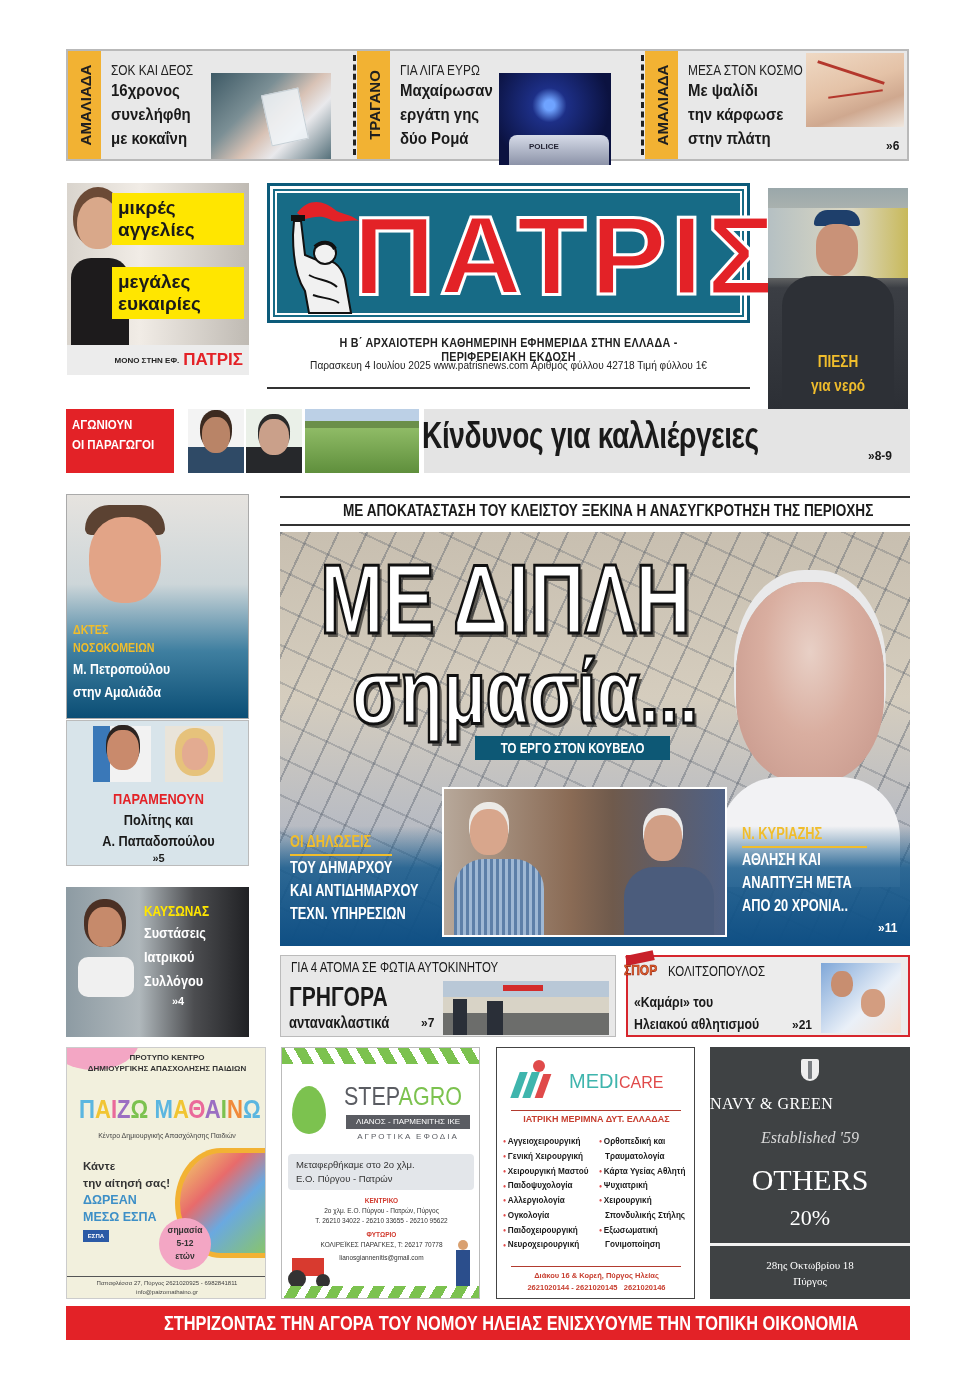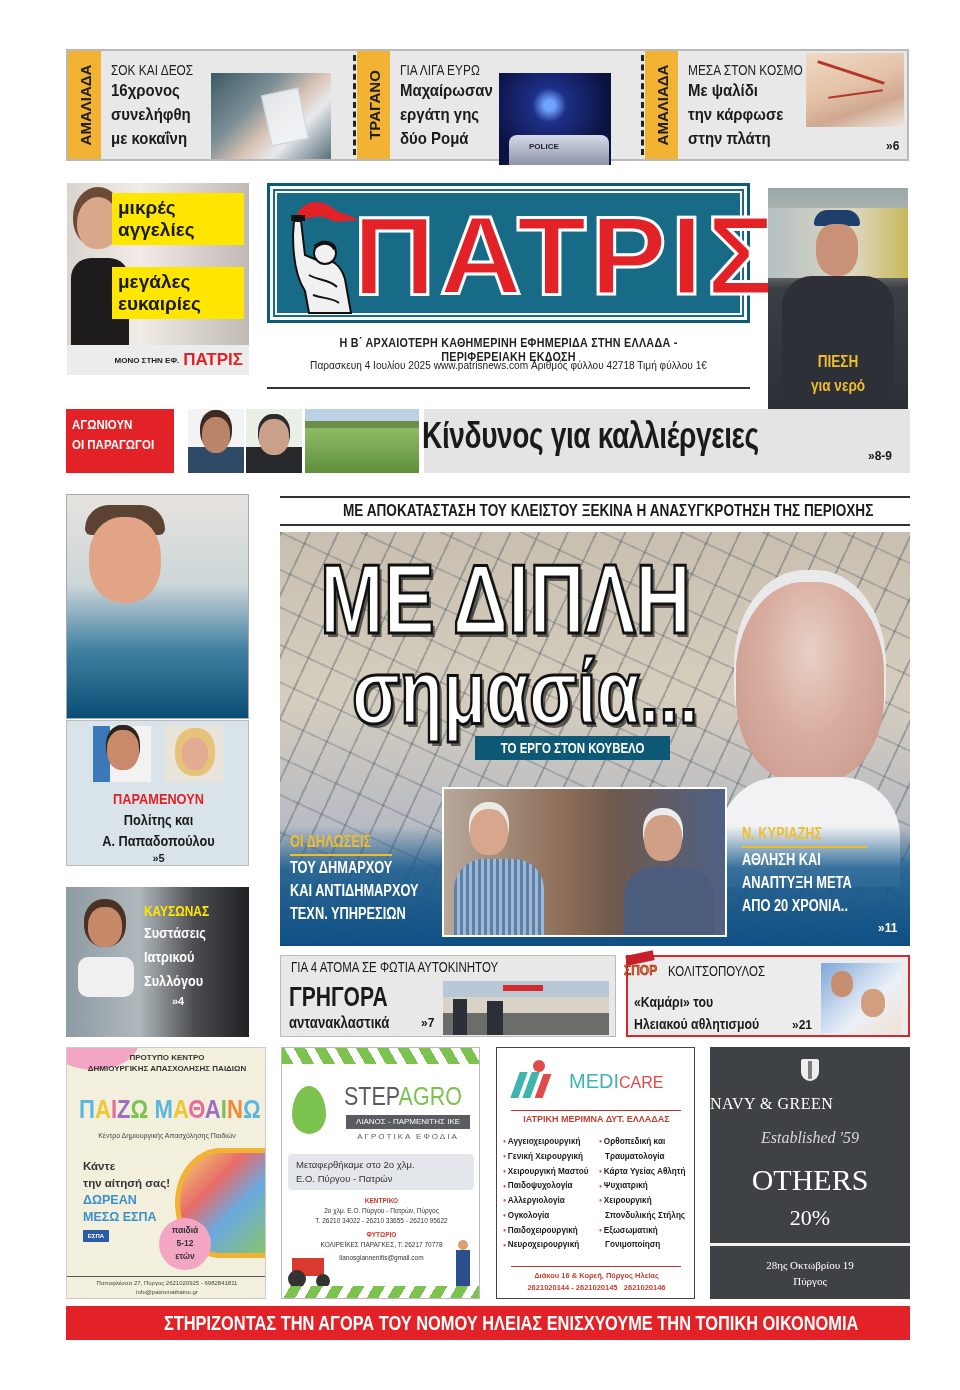--- a/index.html
+++ b/index.html
@@ -196,20 +196,26 @@
 <div class="kindynos-bar">
   <div class="pageref abs" style="right:18px; top:40px;">»8-9</div>
 </div>
 <div class="kindynos">Κίνδυνος για καλλιέργειες</div>
 
 <div class="lcol-box" style="top:494px; height:225px; background:linear-gradient(180deg,#e6e3df 0%, #cdd6d9 40%, #3f7fa0 70%, #0b4e75 100%); border:1px solid #aaa;">
   <div class="abs" style="left:10px; top:10px; width:95px; height:110px;">
     <div style="position:absolute; left:8px; top:0; width:80px; height:30px; background:#5b4232; border-radius:40px 40px 10px 10px;"></div>
     <div style="position:absolute; left:12px; top:12px; width:72px; height:86px; background:#e2a487; border-radius:45%;"></div>
   </div>
+  <div class="abs" style="left:6px; top:126px; font-weight:bold; font-size:13px; line-height:18px;">
+    <div class="gold" style="transform:scaleX(0.82); transform-origin:left;">ΔΚΤΕΣ</div>
+    <div class="gold" style="transform:scaleX(0.82); transform-origin:left;">ΝΟΣΟΚΟΜΕΙΩΝ</div>
+    <div style="color:#fff; font-size:15px; line-height:24px; transform:scaleX(0.82); transform-origin:left; white-space:nowrap;">Μ. Πετροπούλου</div>
+    <div style="color:#fff; font-size:15px; line-height:22px; transform:scaleX(0.82); transform-origin:left; white-space:nowrap;">στην Αμαλιάδα</div>
+  </div>
 </div>
 
 <div class="lcol-box" style="top:720px; height:146px; background:#d8e4ea; border:1px solid #bbb;">
   <div class="abs" style="left:26px; top:5px; width:58px; height:56px; background:linear-gradient(90deg,#3a78b8 0 30%,#f2f2f2 30%);">
     <div style="position:absolute; left:14px; top:4px; width:32px; height:40px; background:#c98a6c; border-radius:45%; box-shadow:0 -4px 0 1px #2b2320;"></div>
   </div>
   <div class="abs" style="left:98px; top:5px; width:58px; height:56px; background:#e9e4d9;">
     <div style="position:absolute; left:10px; top:2px; width:40px; height:48px; background:#e6c27b; border-radius:45%;"></div>
     <div style="position:absolute; left:17px; top:12px; width:26px; height:32px; background:#e3ab91; border-radius:45%;"></div>
   </div>
@@ -315,21 +321,21 @@
   <div class="abs" style="left:0; top:84px; width:200px; text-align:center; font-size:7px; color:#444;">Κέντρο Δημιουργικής Απασχόλησης Παιδιών</div>
   <div class="abs" style="left:108px; top:100px; width:92px; height:110px; border-radius:50% 0 0 50%; border:5px solid #f2b233; border-right:none; background:linear-gradient(135deg,#f3d56a 0%,#e86b6b 35%,#6aa9e0 60%,#89c56a 100%);"></div>
   <div class="abs" style="left:16px; top:110px; font-weight:bold; font-size:11.5px; line-height:17px;">
     <div style="color:#333;">Κάντε</div>
     <div style="color:#333;">την αίτησή σας!</div>
     <div style="color:#3d8fc7; font-size:12.5px;">ΔΩΡΕΑΝ</div>
     <div style="color:#3d8fc7; font-size:12.5px;">ΜΕΣΩ ΕΣΠΑ</div>
   </div>
   <div class="abs" style="left:16px; top:182px; width:26px; height:12px; background:#2b5aa6; color:#fff; font-size:6px; font-weight:bold; text-align:center; line-height:12px;">ΕΣΠΑ</div>
   <div class="abs" style="left:92px; top:170px; width:52px; height:52px; border-radius:50%; background:#f3a6c4; text-align:center; font-size:8.5px; font-weight:bold; color:#333; line-height:13px; padding-top:6px;">
-    <div>παιδιά</div>
+    <div>σημασία</div>
     <div>5-12</div>
     <div>ετών</div>
   </div>
   <div class="abs" style="left:0; top:228px; width:200px; text-align:center; font-size:6px; color:#444; line-height:9px; border-top:1px solid #555; padding-top:2px;">
     <div>Παπαφλέσσα 27, Πύργος  2621020925 - 6982841811</div>
     <div>info@paizomathaino.gr</div>
   </div>
 </div>
 
 <div class="ad ad2">
@@ -404,18 +410,18 @@
 </div>
 
 <div class="ad ad4">
   <div class="abs" style="left:91px; top:12px; width:18px; height:22px; border:2px solid #eee; border-radius:2px 2px 9px 9px; background:linear-gradient(90deg,#eee 0 33%,#7b7f83 33% 66%,#eee 66%);"></div>
   <div class="abs" style="left:0; top:48px; width:200px; text-align:left; font-size:16px; letter-spacing:0.5px; white-space:nowrap;">NAVY &amp; GREEN</div>
   <div class="abs" style="left:0; top:82px; width:200px; text-align:center; font-size:16px; font-style:italic; color:#d8d8d8;">Established '59</div>
   <div class="abs" style="left:0; top:116px; width:200px; text-align:center; font-size:30px;">OTHERS</div>
   <div class="abs" style="left:0; top:158px; width:200px; text-align:center; font-size:22px;">20%</div>
   <div class="abs" style="left:0; top:196px; width:200px; height:3px; background:#f2f2f2;"></div>
   <div class="abs" style="left:0; top:210px; width:200px; text-align:center; font-size:11px; line-height:16px;">
-    <div>28ης Οκτωβρίου 19</div>
+    <div>28ης Οκτωβρίου 18</div>
     <div>Πύργος</div>
   </div>
 </div>
 
 <div class="footer-bar"><span>ΣΤΗΡΙΖΟΝΤΑΣ ΤΗΝ ΑΓΟΡΑ ΤΟΥ ΝΟΜΟΥ ΗΛΕΙΑΣ ΕΝΙΣΧΥΟΥΜΕ ΤΗΝ ΤΟΠΙΚΗ ΟΙΚΟΝΟΜΙΑ</span></div>
 
 </body></html>

